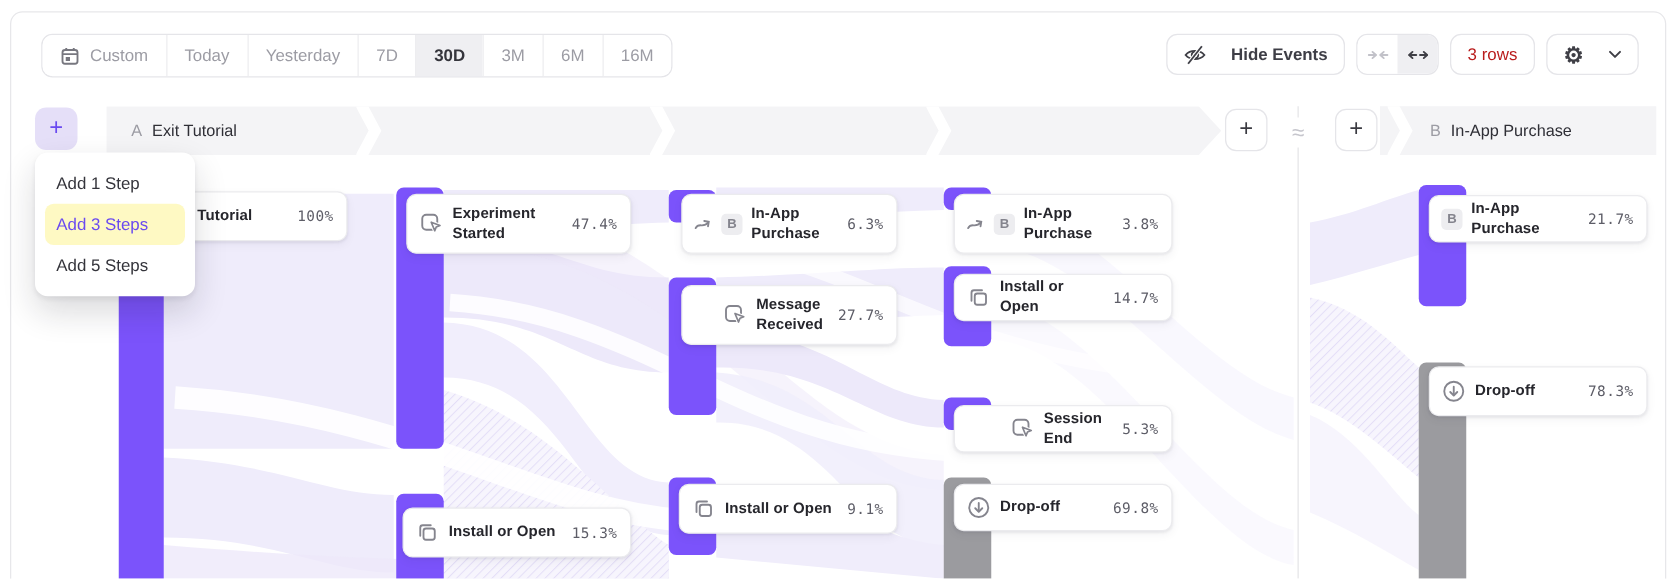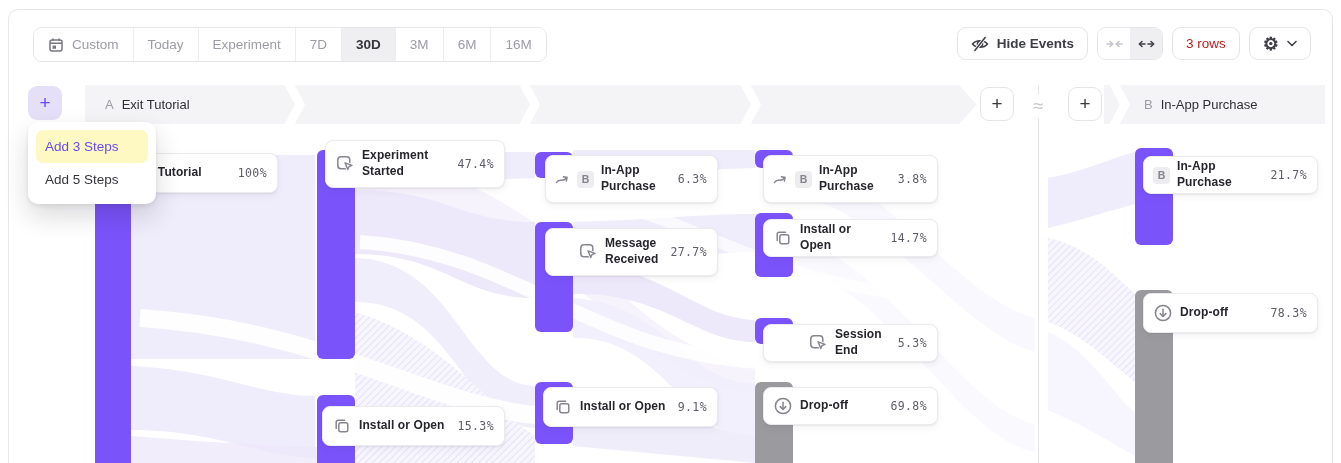--- a/index.html
+++ b/index.html
@@ -5,21 +5,21 @@
   html,body{margin:0;padding:0;width:1341px;height:463px;overflow:hidden;background:#fff;}
   #app{position:relative;width:1341px;height:463px;font-family:"Liberation Sans",sans-serif;background:#fff;overflow:hidden;}
   .frame{position:absolute;left:8px;top:9px;width:1323px;height:474px;border:1px solid #E7E7EA;border-radius:10px;pointer-events:none;}
   
   .toolbar{position:absolute;left:0;top:0;width:100%;height:70px;z-index:20;}
   .date-group{position:absolute;left:33px;top:27px;display:inline-flex;align-items:stretch;border:1px solid #E5E5E9;border-radius:9px;overflow:hidden;background:#fff;height:33px;}
   .seg{display:flex;align-items:center;gap:8px;padding:0 14px;background:#fff;border:none;border-left:1px solid #EDEDF0;font-family:inherit;font-size:13.5px;color:#9C9CA4;cursor:pointer;}
   .seg:first-child{border-left:none;}
   .seg.sel{background:#EFEFF2;color:#35353C;font-weight:700;}
   .right-group{position:absolute;right:30px;top:27px;display:flex;gap:9px;align-items:center;}
-  .btn{display:inline-flex;align-items:center;gap:8px;background:#fff;border:1px solid #E5E5E9;border-radius:9px;height:33px;padding:0 13px;font-family:inherit;font-size:13.5px;color:#3E3E46;font-weight:600;cursor:pointer;box-sizing:border-box;}
+  .btn{display:inline-flex;align-items:center;gap:20px;background:#fff;border:1px solid #E5E5E9;border-radius:9px;height:33px;padding:0 13px;font-family:inherit;font-size:13.5px;color:#3E3E46;font-weight:600;cursor:pointer;box-sizing:border-box;}
   .btn.light{font-weight:400;color:#b91c1c;}
   .seg2{display:inline-flex;border:1px solid #E5E5E9;border-radius:9px;overflow:hidden;height:33px;box-sizing:border-box;}
   .seg2 button{width:32px;border:none;background:#fff;display:flex;align-items:center;justify-content:center;cursor:pointer;padding:0;}
   .seg2 button.on{background:#EFEFF2;}
   .gear-glyph{font-size:18px;line-height:1;color:#3F3F46;}
   
   .band{position:absolute;top:85px;height:39px;background:#F4F4F6;display:flex;align-items:center;font-size:13px;z-index:4;box-sizing:border-box;}
   .band-a{left:85px;width:892px;padding-left:20px;clip-path:polygon(0 0,calc(100% - 18px) 0,100% 50%,calc(100% - 18px) 100%,0 100%);}
   .band-b{left:1104px;width:221px;padding-left:40px;}
   .band .letter{color:#9C9CA4;margin-right:8px;}
@@ -96,21 +96,21 @@
               </g>
               <rect x="4.6" y="8.6" width="3.4" height="3.2" fill="#77777F"></rect>
             </svg>
           </span>
           <span>Custom</span>
         </button>
         <button class="seg">
           <span>Today</span>
         </button>
         <button class="seg">
-          <span>Experiment</span>
+          <span>Yesterday</span>
         </button>
         <button class="seg">
           <span>7D</span>
         </button>
         <button class="seg sel">
           <span>30D</span>
         </button>
         <button class="seg">
           <span>3M</span>
         </button>
@@ -192,32 +192,33 @@
   </div>
 
   <button class="plus-btn" id="add-step-btn">+</button>
   <button class="plus-btn" id="add-step-a-end">+</button>
   <button class="plus-btn" id="add-step-b">+</button>
 
   <div class="vdivider"></div>
   <div class="approx">≈</div>
 
   <div class="menu" id="add-menu">
+      <div class="menu-item">Add 1 Step</div>
       <div class="menu-item sel">Add 3 Steps</div>
       <div class="menu-item">Add 5 Steps</div>
     </div>
 
   <div id="flow-layer">
       <div class="bar purple flat-bottom" style="left: 95px; top: 155px; width: 36px; height: 308px;"></div>
       <div class="card-node" style="left: 122px; top: 153px; width: 156px; height: 40px;">
         <span class="lbl">Exit Tutorial</span>
         <span class="pct">100%</span>
       </div>
       <div class="bar purple" style="left: 317px; top: 150px; width: 38px; height: 209px;"></div>
-      <div class="card-node" style="left: 325px; top: 140px; width: 180px; height: 48px;">
+      <div class="card-node" style="left: 325px; top: 155px; width: 180px; height: 48px;">
         <span class="nicon">
           <svg width="20" height="20" viewBox="0 0 20 20">
             <rect x="2.8" y="2.8" width="12" height="12" rx="3.2" fill="none" stroke="#85858E" stroke-width="1.5"></rect>
             <path d="M10 8.8 L17 11.4 L14 12.6 L12.8 15.6 Z" fill="#fff" stroke="#fff" stroke-width="3"></path>
             <path d="M10 8.8 L17 11.4 L14 12.6 L12.8 15.6 Z" fill="none" stroke="#85858E" stroke-width="1.4" stroke-linejoin="round"></path>
           </svg>
         </span>
         <span class="lbl" style="width: 72px;">Experiment Started</span>
         <span class="pct">47.4%</span>
       </div>

